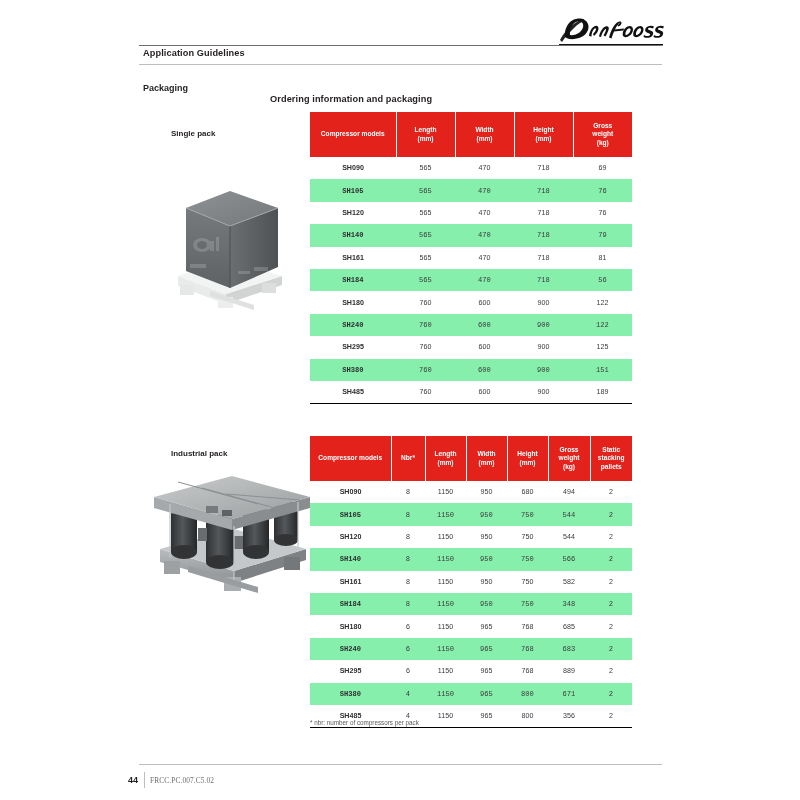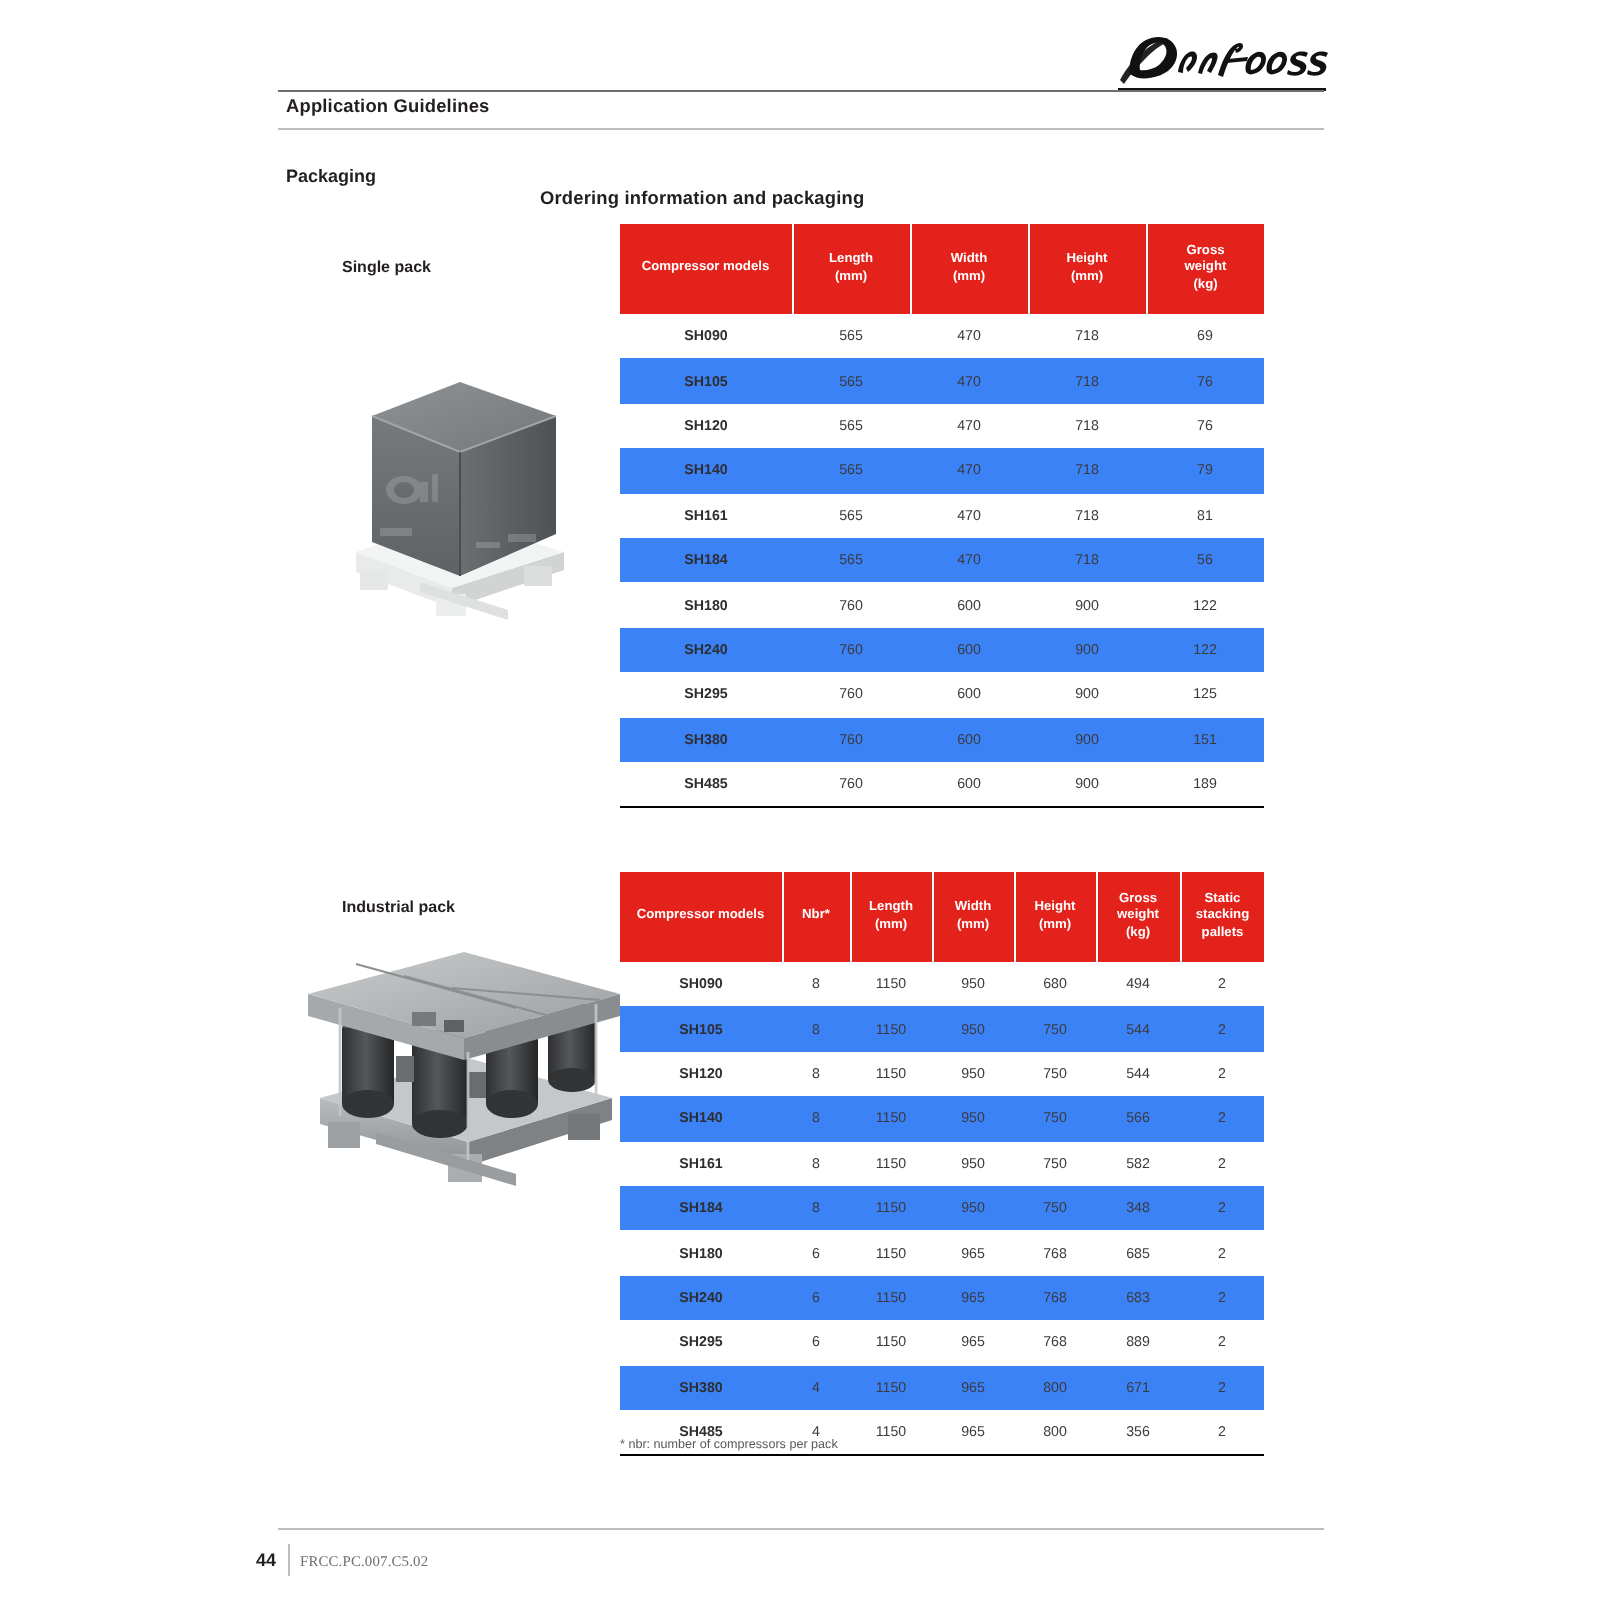--- a/index.html
+++ b/index.html
@@ -131,21 +131,21 @@
   .tbl tbody td {
     font-size: 7.1px;
     color: #3b3b3d;
     text-align: center;
     vertical-align: middle;
     height: 22.4px;
     padding: 0;
     border: 0;
   }
   .tbl tbody tr.odd td { background: #ffffff; }
-  .tbl tbody tr.even td { background: #3b82f6; }
+  .tbl tbody tr.even td { background: #86efac; font-family: Liberation Mono, monospace; }
   .tbl tbody td.model {
     font-weight: bold;
     color: #2e2e30;
   }
   .tbl tbody tr:last-child td {
     border-bottom: 1px solid #000000;
   }
 
   
   .footnote {

